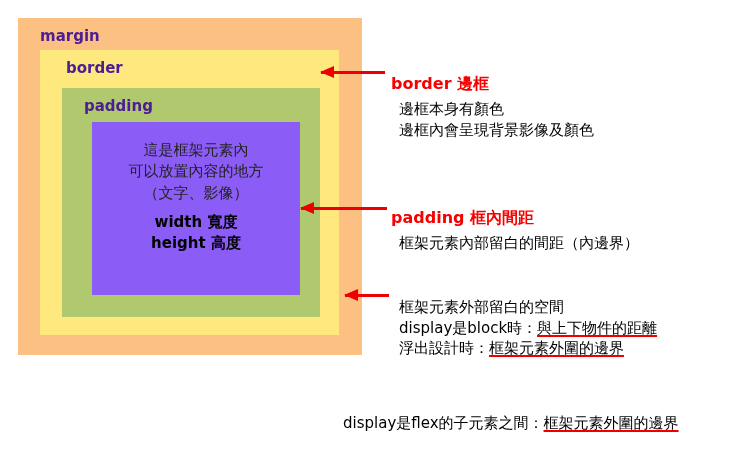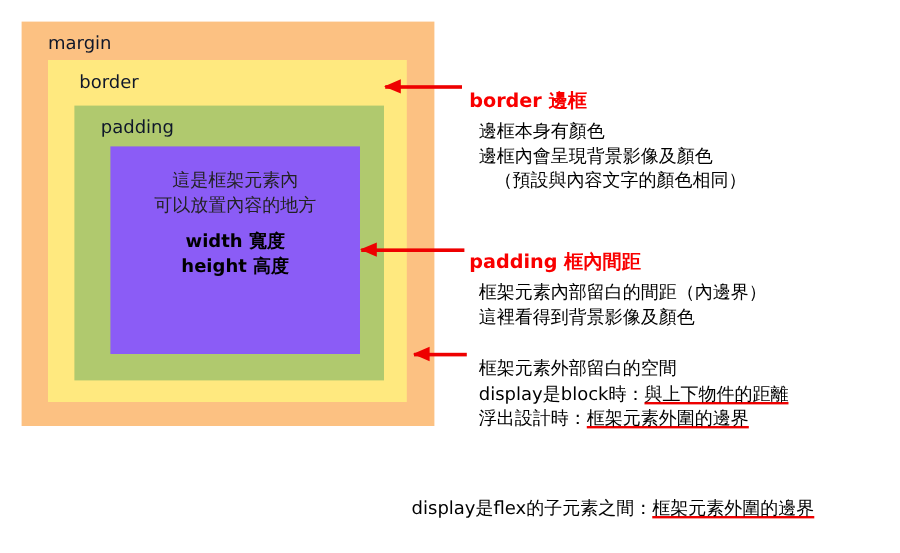--- a/index.html
+++ b/index.html
@@ -22,23 +22,23 @@
     top: 18px;
     width: 344px;
     height: 337px;
   }
   .layer {
     position: absolute;
     box-sizing: border-box;
   }
   .layer-label {
     position: absolute;
-    font-weight: normal;
+    font-weight: bold;
     font-size: 15px;
-    color: #0f172a;
+    color: #4c1d95;
     white-space: nowrap;
     letter-spacing: 0px;
     text-align: center;
   }
 
   #margin-layer {
     left: 0; top: 0;
     width: 344px; height: 337px;
     background: #fcc182;
   }
@@ -148,47 +148,46 @@
 
   <div class="layer" id="border-layer"></div>
   <div class="layer-label" id="border-label">border</div>
 
   <div class="layer" id="padding-layer"></div>
   <div class="layer-label" id="padding-label">padding</div>
 
   <div class="layer" id="content-layer">
     <div class="content-line">這是框架元素內</div>
     <div class="content-line">可以放置內容的地方</div>
+    <div class="content-line">（文字、影像）</div>
     <div class="content-spacer"></div>
     <div class="content-line bold">width 寬度</div>
     <div class="content-line bold">height 高度</div>
   </div>
 
 </div>
 
 <div class="arrow" id="arrow-border"></div>
 <div class="arrow" id="arrow-padding"></div>
 <div class="arrow" id="arrow-margin"></div>
 
 <div id="annotations">
 
   <div class="ann-block" id="ann-border">
     <p class="ann-heading">border 邊框</p>
     <div class="ann-body">
       <p class="ann-line">邊框本身有顏色</p>
       <p class="ann-line">邊框內會呈現背景影像及顏色</p>
-      <p class="ann-line indent1">（預設與內容文字的顏色相同）</p>
     </div>
   </div>
 
   <div class="ann-block" id="ann-padding">
     <p class="ann-heading">padding 框內間距</p>
     <div class="ann-body">
       <p class="ann-line">框架元素內部留白的間距（內邊界）</p>
-      <p class="ann-line">這裡看得到背景影像及顏色</p>
     </div>
   </div>
 
   <div class="ann-block" id="ann-margin">
     <div class="ann-body">
       <p class="ann-line">框架元素外部留白的空間</p>
       <p class="ann-line">
         <span>display是block時：</span><span class="uline">與上下物件的距離</span>
       </p>
       <p class="ann-line">

